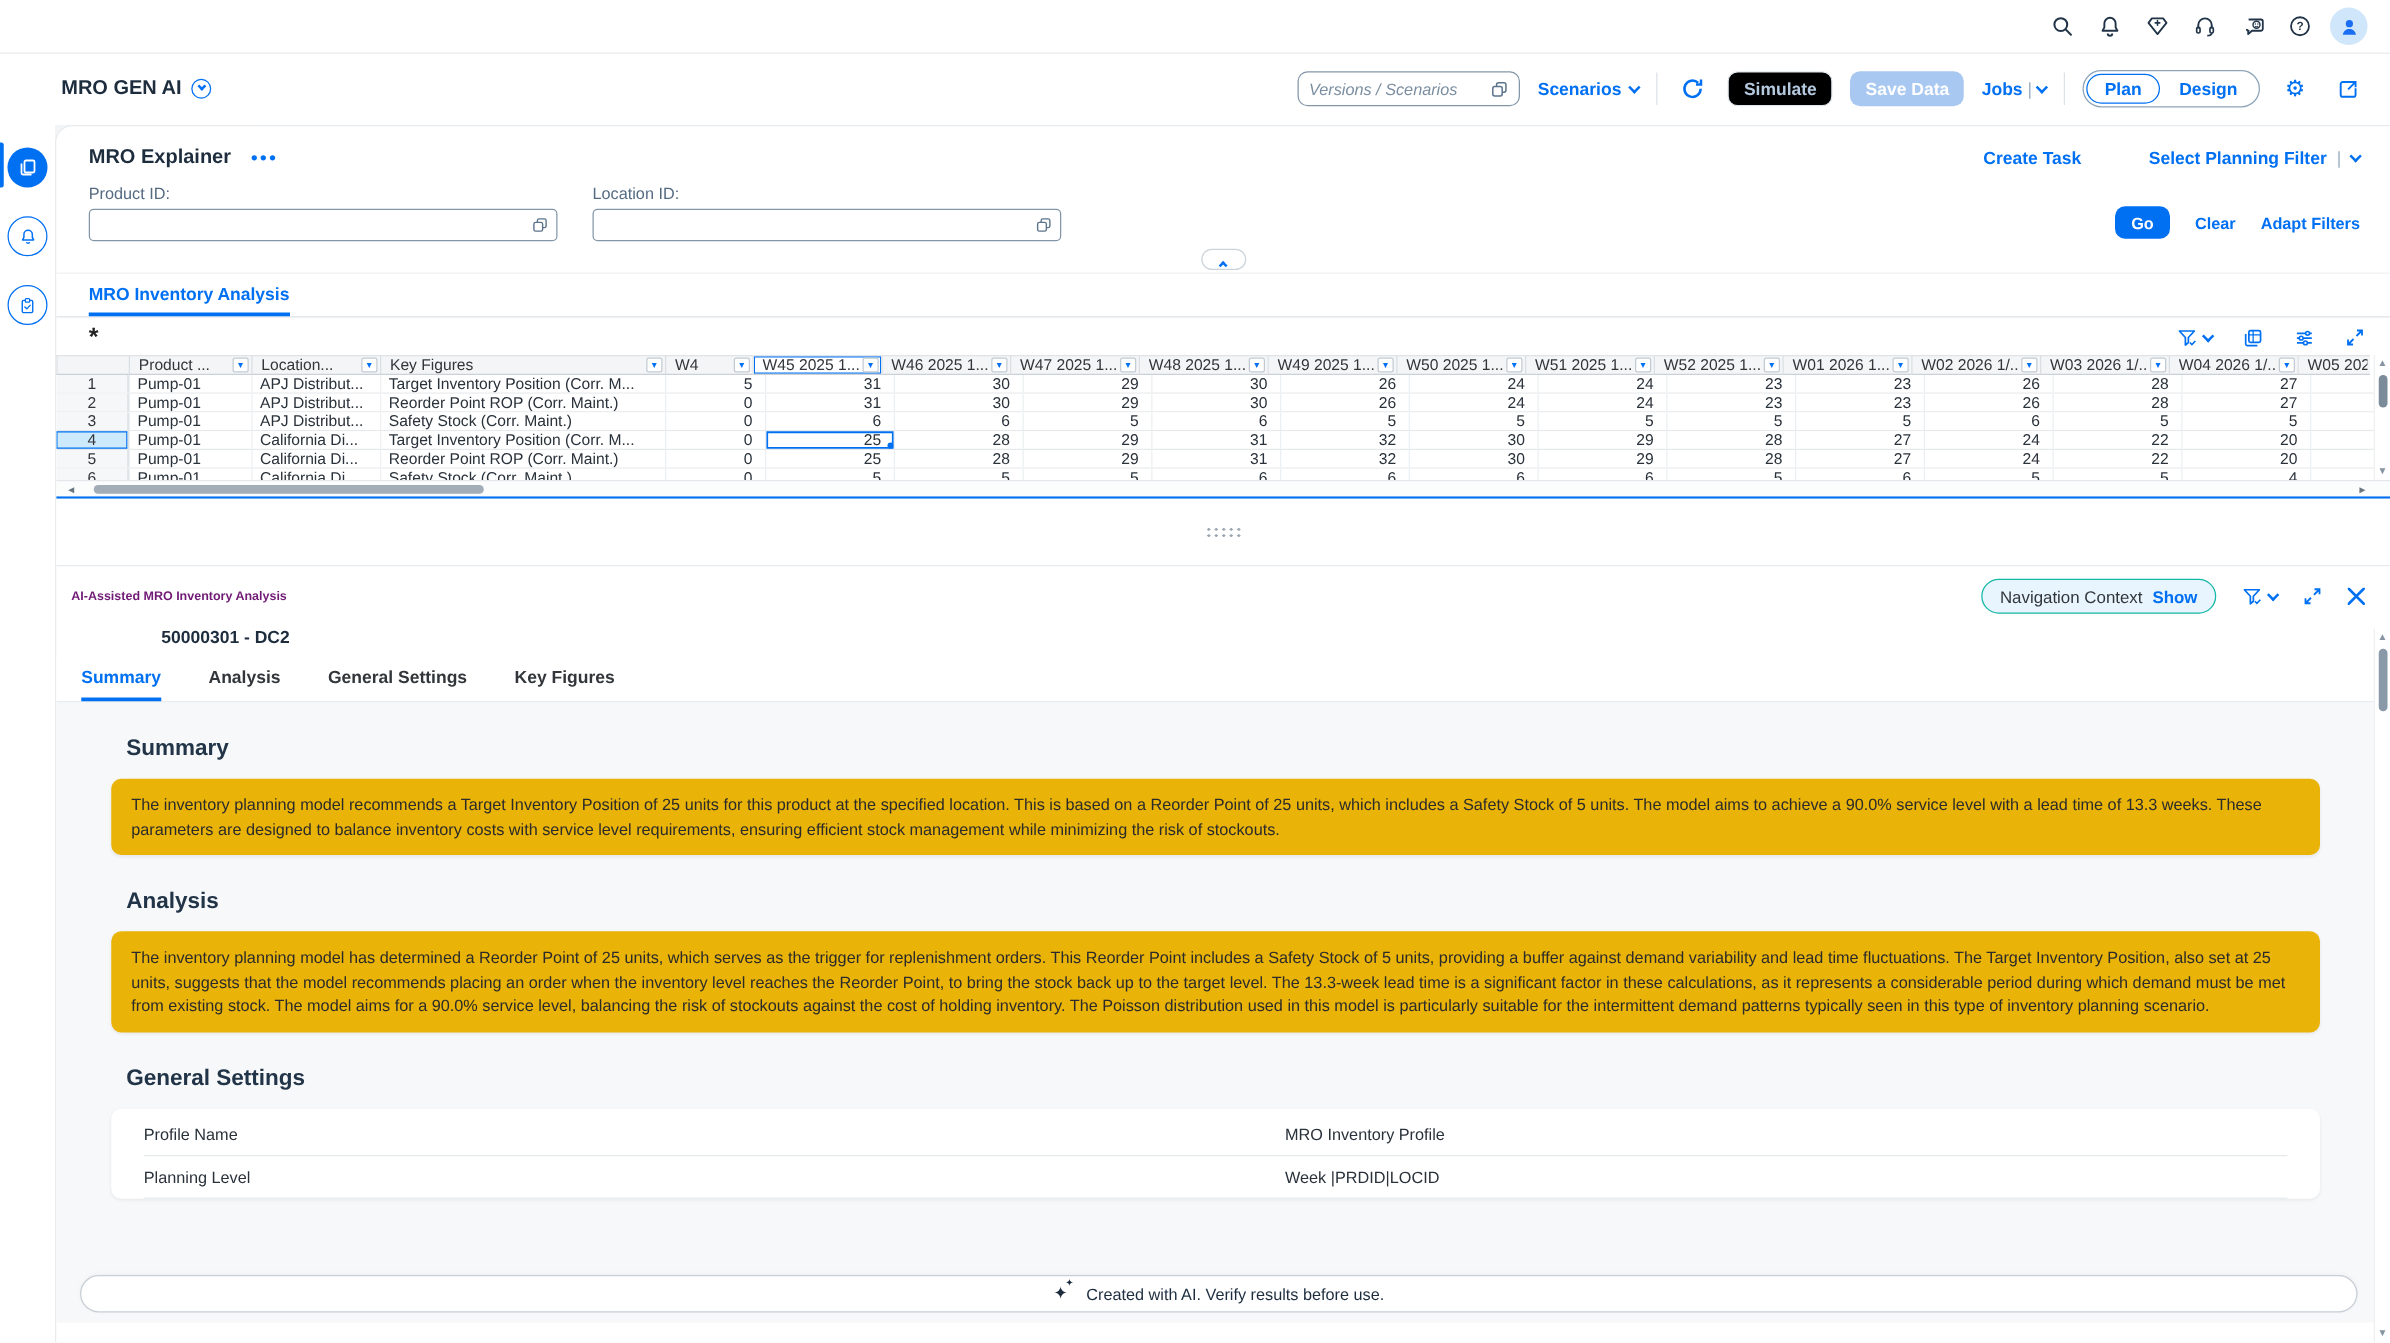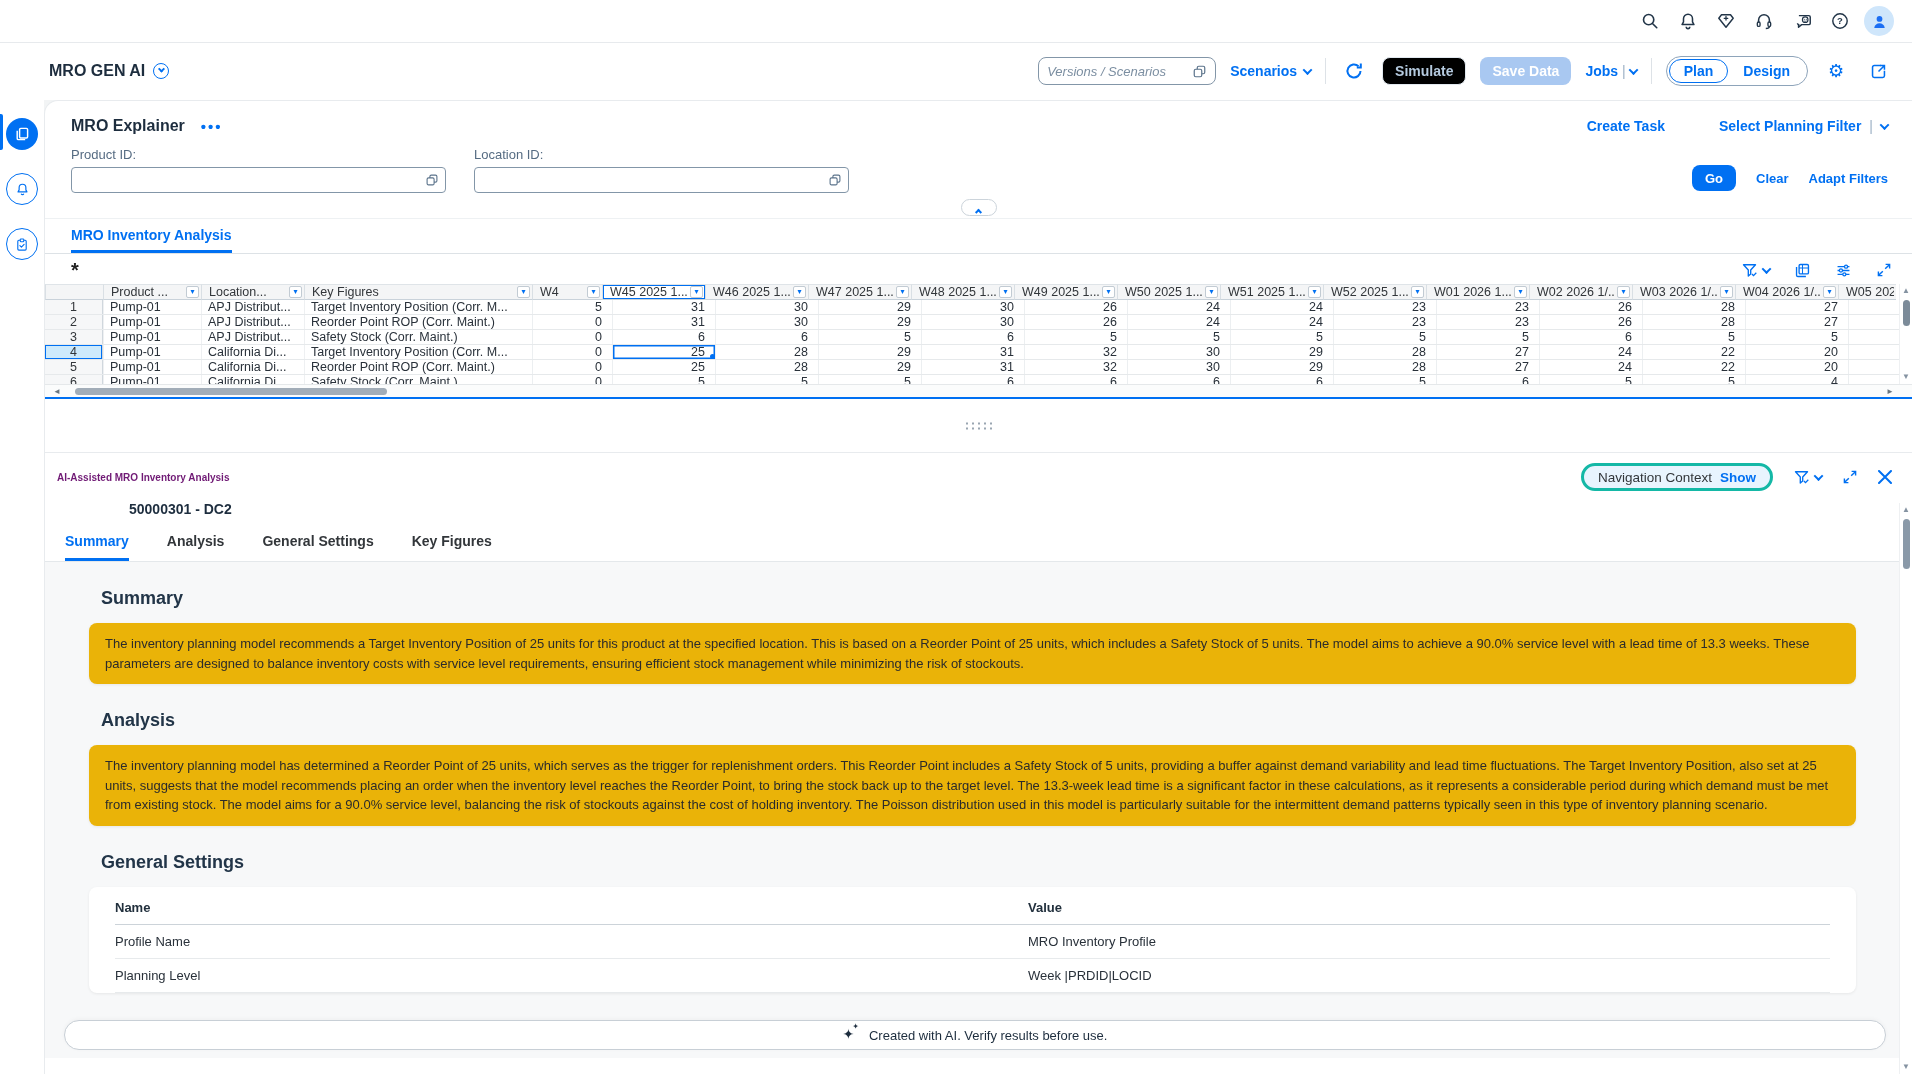--- a/index.html
+++ b/index.html
@@ -102,21 +102,21 @@
 
   
   .focus-line { height:2px; background:#0070f2; }
   .splitter { height:54px; background:#fff; display:flex; align-items:center; justify-content:center; border-bottom:1px solid #e8ebee; cursor:row-resize; }
   .grip { width:30px; height:9px; background-image:radial-gradient(#9aa6b2 1.2px, transparent 1.4px); background-size:6px 5px; }
 
   
   .ai-head { display:flex; align-items:center; padding:10px 20px 6px 12px; }
   .ai-title { font-size:10px; font-weight:700; color:#701a75; }
   .ai-head-right { margin-left:auto; display:flex; align-items:center; gap:20px; }
-  .nav-pill { display:flex; align-items:center; gap:8px; background:#e8f4fe; border:3px solid #14b8a6; border-radius:15px; height:28px; padding:0 14px; cursor:pointer; }
+  .nav-pill { display:flex; align-items:center; gap:8px; background:#e8f4fe; border:1px solid #14b8a6; border-radius:15px; height:28px; padding:0 14px; cursor:pointer; }
   .nav-pill .lbl { color:#32363a; font-size:13.5px; }
   .nav-pill .show { color:#0070f2; font-size:13.5px; font-weight:600; }
   .ai-sub { padding:4px 0 10px 84px; font-size:14px; font-weight:700; color:#1d2d3e; }
   .ai-tabs { display:flex; gap:38px; padding:6px 0 0 20px; border-bottom:1px solid #e4e8eb; background:#fff; }
   .ai-tab { font-size:14px; font-weight:600; color:#32363a; padding-bottom:9px; cursor:pointer; border-bottom:3px solid transparent; }
   .ai-tab.active { color:#0070f2; border-bottom-color:#0070f2; }
   .ai-content { position:relative; background:#f7f8f9; height:496px; overflow:hidden; padding:0 56px 0 44px; }
   .sec-h { font-size:18px; font-weight:700; color:#223548; margin:26px 0 14px 12px; }
   .sec-card { background:#eab308; border-radius:8px; box-shadow:0 1px 3px rgba(0,0,0,.07); padding:11px 16px; font-size:13px; line-height:1.5; color:#2b2b2b; }
   .gs-card { background:#fff; border-radius:8px; box-shadow:0 1px 3px rgba(0,0,0,.07); padding:4px 26px 0; }
@@ -637,24 +637,20 @@
 
     <div class="ai-content">
       <div class="sec-h">Summary</div>
       <div class="sec-card">The inventory planning model recommends a Target Inventory Position of 25 units for this product at the specified location. This is based on a Reorder Point of 25 units, which includes a Safety Stock of 5 units. The model aims to achieve a 90.0% service level with a lead time of 13.3 weeks. These parameters are designed to balance inventory costs with service level requirements, ensuring efficient stock management while minimizing the risk of stockouts.</div>
 
       <div class="sec-h">Analysis</div>
       <div class="sec-card">The inventory planning model has determined a Reorder Point of 25 units, which serves as the trigger for replenishment orders. This Reorder Point includes a Safety Stock of 5 units, providing a buffer against demand variability and lead time fluctuations. The Target Inventory Position, also set at 25 units, suggests that the model recommends placing an order when the inventory level reaches the Reorder Point, to bring the stock back up to the target level. The 13.3-week lead time is a significant factor in these calculations, as it represents a considerable period during which demand must be met from existing stock. The model aims for a 90.0% service level, balancing the risk of stockouts against the cost of holding inventory. The Poisson distribution used in this model is particularly suitable for the intermittent demand patterns typically seen in this type of inventory planning scenario.</div>
 
       <div class="sec-h">General Settings</div>
       <div class="gs-card">
-        <div class="gs-row head">
-          <span class="gs-c1">Name</span>
-          <span>Value</span>
-        </div>
         <div id="gs-rows">
             <div class="gs-row">
               <span class="gs-c1">Profile Name</span>
               <span>MRO Inventory Profile</span>
             </div>
             <div class="gs-row">
               <span class="gs-c1">Planning Level</span>
               <span>Week |PRDID|LOCID</span>
             </div>
           </div>

